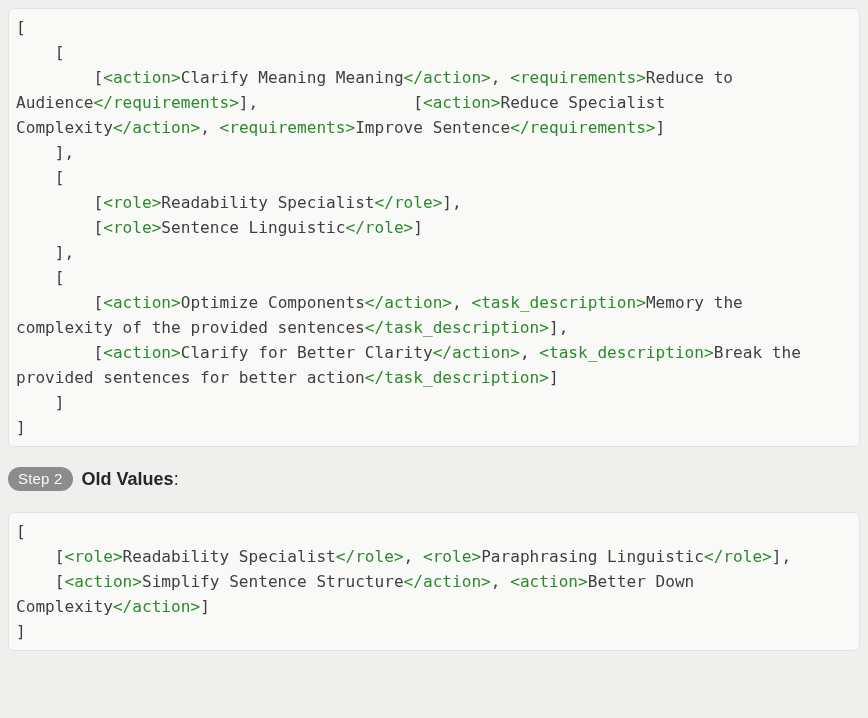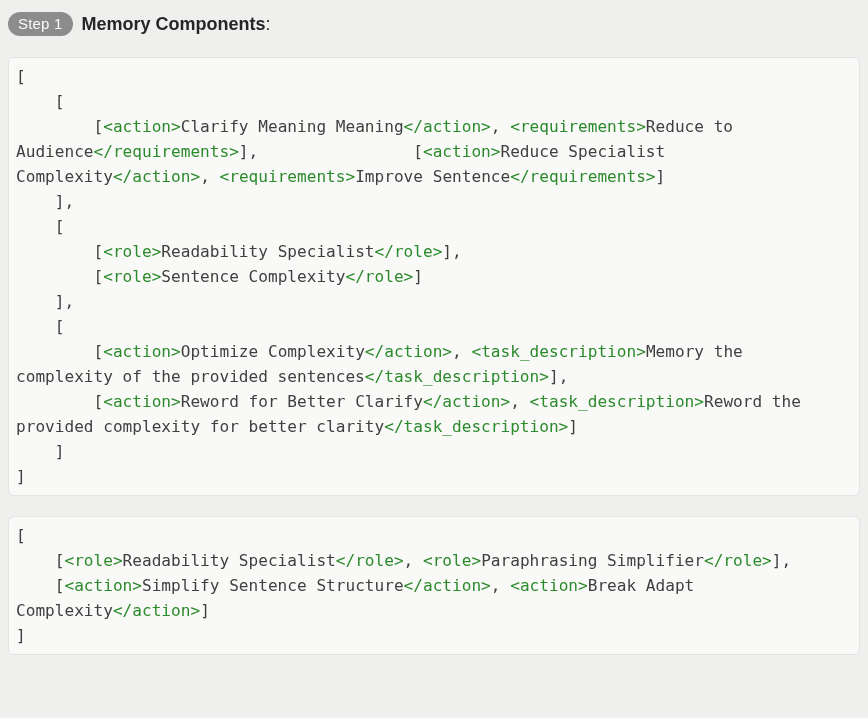--- a/index.html
+++ b/index.html
@@ -55,44 +55,44 @@
     overflow:hidden;
   }
   .code .tag{color:var(--tag);}
 </style>
 </head>
 <body>
 
 <div>
 
   <section class="step-section">
-    <div class="step-heading">
-      <span class="badge">Step 1</span>
-      <span><span class="step-title">Memory Components</span><span>:</span></span>
-    </div>
     <pre class="code"><span>[</span>
 <span>    [</span>
 <span>        [</span><span class="tag">&lt;action&gt;</span><span>Clarify Meaning Meaning</span><span class="tag">&lt;/action&gt;</span><span>, </span><span class="tag">&lt;requirements&gt;</span><span>Reduce to</span>
 <span>Audience</span><span class="tag">&lt;/requirements&gt;</span><span>],                [</span><span class="tag">&lt;action&gt;</span><span>Reduce Specialist</span>
 <span>Complexity</span><span class="tag">&lt;/action&gt;</span><span>, </span><span class="tag">&lt;requirements&gt;</span><span>Improve Sentence</span><span class="tag">&lt;/requirements&gt;</span><span>]</span>
 <span>    ],</span>
 <span>    [</span>
 <span>        [</span><span class="tag">&lt;role&gt;</span><span>Readability Specialist</span><span class="tag">&lt;/role&gt;</span><span>],</span>
-<span>        [</span><span class="tag">&lt;role&gt;</span><span>Sentence Complexity</span><span class="tag">&lt;/role&gt;</span><span>]</span>
+<span>        [</span><span class="tag">&lt;role&gt;</span><span>Sentence Linguistic</span><span class="tag">&lt;/role&gt;</span><span>]</span>
 <span>    ],</span>
 <span>    [</span>
-<span>        [</span><span class="tag">&lt;action&gt;</span><span>Optimize Complexity</span><span class="tag">&lt;/action&gt;</span><span>, </span><span class="tag">&lt;task_description&gt;</span><span>Memory the</span>
+<span>        [</span><span class="tag">&lt;action&gt;</span><span>Optimize Components</span><span class="tag">&lt;/action&gt;</span><span>, </span><span class="tag">&lt;task_description&gt;</span><span>Memory the</span>
 <span>complexity of the provided sentences</span><span class="tag">&lt;/task_description&gt;</span><span>],</span>
-<span>        [</span><span class="tag">&lt;action&gt;</span><span>Reword for Better Clarify</span><span class="tag">&lt;/action&gt;</span><span>, </span><span class="tag">&lt;task_description&gt;</span><span>Reword the</span>
-<span>provided complexity for better clarity</span><span class="tag">&lt;/task_description&gt;</span><span>]</span>
+<span>        [</span><span class="tag">&lt;action&gt;</span><span>Clarify for Better Clarity</span><span class="tag">&lt;/action&gt;</span><span>, </span><span class="tag">&lt;task_description&gt;</span><span>Break the</span>
+<span>provided sentences for better action</span><span class="tag">&lt;/task_description&gt;</span><span>]</span>
 <span>    ]</span>
 <span>]</span></pre>
   </section>
 
   <section class="step-section">
+    <div class="step-heading">
+      <span class="badge">Step 2</span>
+      <span><span class="step-title">Old Values</span><span>:</span></span>
+    </div>
     <pre class="code"><span>[</span>
-<span>    [</span><span class="tag">&lt;role&gt;</span><span>Readability Specialist</span><span class="tag">&lt;/role&gt;</span><span>, </span><span class="tag">&lt;role&gt;</span><span>Paraphrasing Simplifier</span><span class="tag">&lt;/role&gt;</span><span>],</span>
-<span>    [</span><span class="tag">&lt;action&gt;</span><span>Simplify Sentence Structure</span><span class="tag">&lt;/action&gt;</span><span>, </span><span class="tag">&lt;action&gt;</span><span>Break Adapt</span>
+<span>    [</span><span class="tag">&lt;role&gt;</span><span>Readability Specialist</span><span class="tag">&lt;/role&gt;</span><span>, </span><span class="tag">&lt;role&gt;</span><span>Paraphrasing Linguistic</span><span class="tag">&lt;/role&gt;</span><span>],</span>
+<span>    [</span><span class="tag">&lt;action&gt;</span><span>Simplify Sentence Structure</span><span class="tag">&lt;/action&gt;</span><span>, </span><span class="tag">&lt;action&gt;</span><span>Better Down</span>
 <span>Complexity</span><span class="tag">&lt;/action&gt;</span><span>]</span>
 <span>]</span></pre>
   </section>
 
 </div>
 
 </body></html>

